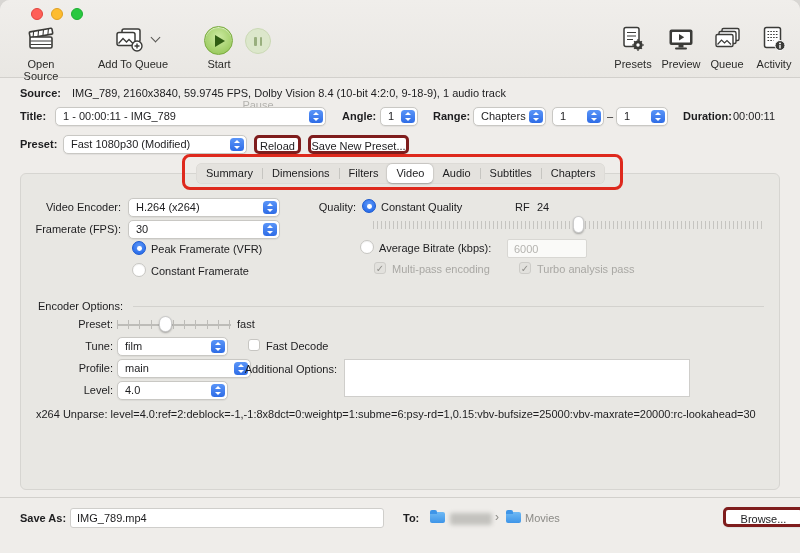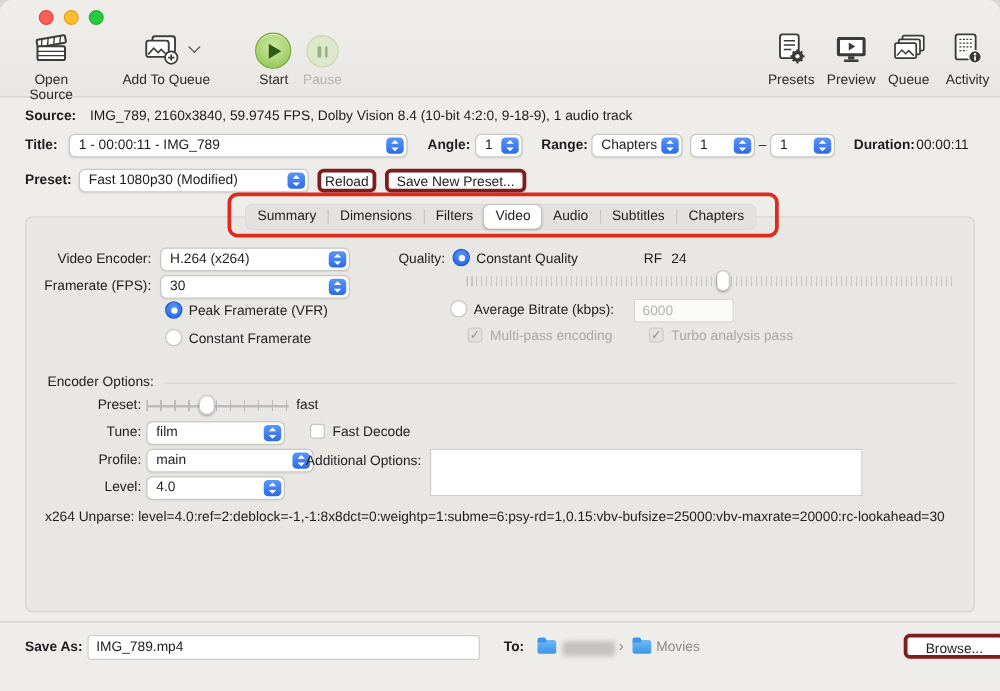--- a/index.html
+++ b/index.html
@@ -15,21 +15,21 @@
   .label { position:absolute; font-size:11px; color:#1d1d1f; white-space:nowrap; line-height:13px; }
   .label.b { font-weight:bold; }
   .label.dim { color:#a9a8a4; }
   .label.r { text-align:right; }
 
   
   #toolbar { position:absolute; left:0; top:0; width:800px; height:78px;
     background:linear-gradient(#f0eeeb,#e9e7e3); border-bottom:1px solid #d2d0cc; }
   .tl { position:absolute; top:8px; width:12px; height:12px; border-radius:50%; }
   .tb-label { position:absolute; top:58px; font-size:11px; color:#2b2b29; text-align:center; }
-  .tb-label.dis { color:#b4b3af; }
+  .tb-label.dis { color:#b4b3af;margin-top:41px; }
   .play-btn { position:absolute; left:204px; top:26px; width:29px; height:29px; border-radius:50%;
     background:radial-gradient(circle at 50% 38%, #cdeaa2, #8cc14c); border:1px solid #79ab3d;
     display:flex; align-items:center; justify-content:center; box-shadow: inset 0 1px 1px rgba(255,255,255,.6); }
   .play-tri { width:0; height:0; border-left:10px solid #2f5d13; border-top:6px solid transparent; border-bottom:6px solid transparent; margin-left:3px; }
   .pause-btn { position:absolute; left:245px; top:28px; width:26px; height:26px; border-radius:50%;
     background:#dae7c7; border:1px solid #c4d5ac; display:flex; align-items:center; justify-content:center; gap:3px; opacity:.85; }
   .pause-bar { width:2.8px; height:9px; background:#8ba56c; border-radius:1px; }
   .chev { position:absolute; width:9px; height:9px; }
   .chev::after { content:""; position:absolute; left:1px; top:0px; width:6px; height:6px;
     border-right:1.8px solid #57565300; border-bottom:1.8px solid #575653; border-right-color:#575653; transform:rotate(45deg); }
@@ -202,21 +202,21 @@
   </div>
   <span class="label b" style="left:683px;top:110px;">Duration:</span>
   <span class="label" style="left:733px;top:110px;">00:00:11</span>
 
   <span class="label b" style="left:20px;top:138px;">Preset:</span>
   <div class="select" style="left:63px;top:135px;width:184px;">
     <span>Fast 1080p30 (Modified)</span>
     <span class="stepper"></span>
   </div>
   <div class="btn" style="left:254px;top:135px;width:47px;">Reload</div>
-  <div class="btn" style="left:308px;top:135px;width:113px;">Save New Preset...</div>
+  <div class="btn" style="left:308px;top:135px;width:101px;">Save New Preset...</div>
 
   <div id="panel"></div>
 
   <div id="tabbar">
     <span class="seg">Summary</span>
     <span class="seg-div"></span>
     <span class="seg">Dimensions</span>
     <span class="seg-div"></span>
     <span class="seg">Filters</span>
     <span class="seg sel">Video</span>

